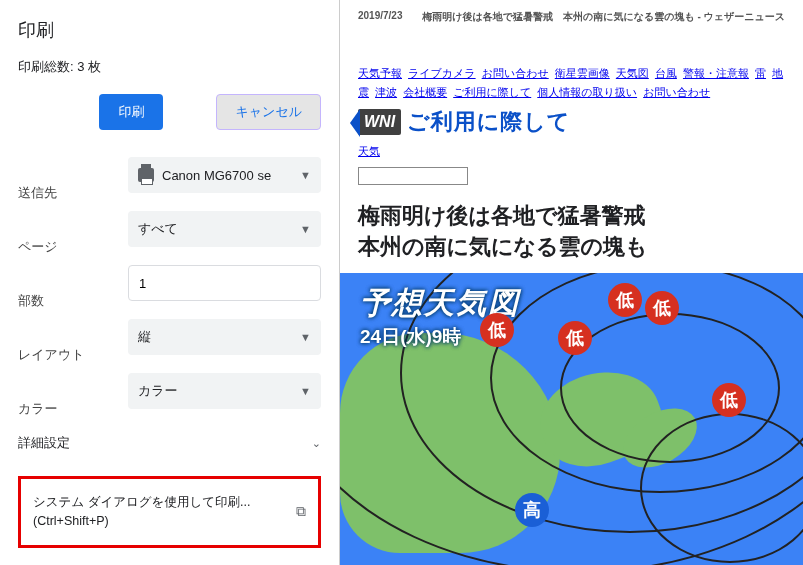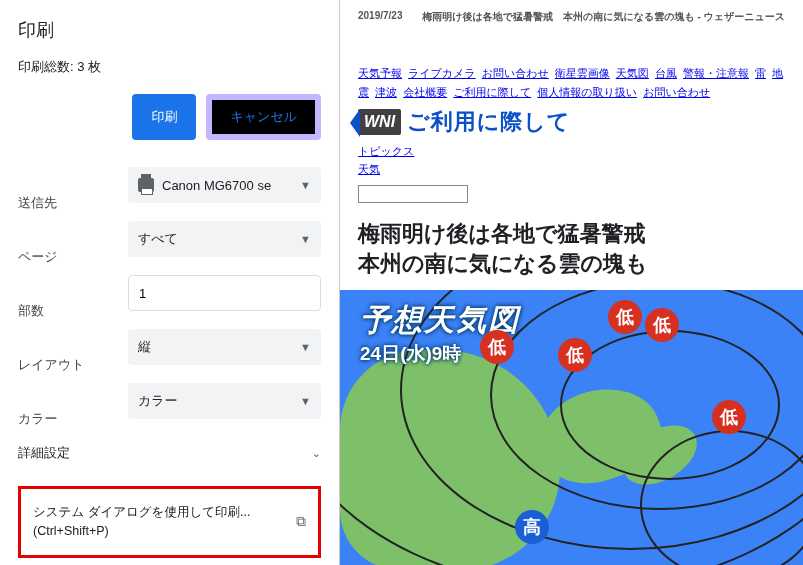--- a/index.html
+++ b/index.html
@@ -3,21 +3,21 @@
 <meta charset="utf-8">
 <style>
 * { box-sizing: border-box; margin: 0; padding: 0; }
 body { font-family: "Meiryo", "Yu Gothic", sans-serif; font-size: 13px; color: #202124; background: #fff; width: 803px; height: 565px; overflow: hidden; display: flex; }
 .panel { width: 340px; height: 565px; background: #fff; border-right: 1px solid #ccc; padding: 18px 18px 0 18px; display: flex; flex-direction: column; }
 .panel h1 { font-size: 18px; font-weight: normal; margin-bottom: 16px; }
 .total { font-size: 13px; margin-bottom: 18px; }
 .actions { display: flex; gap: 10px; justify-content: flex-end; margin-bottom: 18px; }
 .btn { padding: 8px 18px; font-size: 13px; border-radius: 4px; cursor: pointer; border: 1px solid transparent; }
 .btn-primary { background: #1a73e8; color: #fff; }
-.btn-secondary { background: #000000; color: #1a73e8; border: 6px solid #c4b5fd; }
+.btn-secondary { background: #e5e5e5; color: #1a73e8; border: 1px solid #c4b5fd; margin-left: 43px; }
 .row { display: flex; align-items: center; height: 54px; }
 .row-label { width: 110px; font-size: 13px; color: #444; margin-top: 36px; }
 .row-control { flex: 1; }
 .select { width: 100%; height: 36px; background: #f1f3f4; border: none; border-radius: 4px; padding: 0 10px; display: flex; align-items: center; justify-content: space-between; font-size: 13px; cursor: pointer; }
 .select .left { display: flex; align-items: center; gap: 8px; }
 .chev { font-size: 11px; color: #5f6368; }
 .input { width: 100%; height: 36px; border: 1px solid #dadce0; border-radius: 4px; padding: 0 10px; font-size: 13px; }
 .adv { display: flex; align-items: center; justify-content: space-between; height: 50px; font-size: 13px; cursor: pointer; }
 .sys-box { border: 3px solid #e60000; padding: 14px 12px; margin-top: 8px; display: flex; align-items: center; justify-content: space-between; cursor: pointer; }
 .sys-box .txt { font-size: 12.5px; line-height: 1.5; }
@@ -129,21 +129,20 @@
   <div class="phdr">
     <span>2019/7/23</span>
     <span>梅雨明け後は各地で猛暑警戒　本州の南に気になる雲の塊も - ウェザーニュース</span>
   </div>
   <div class="links" id="navlinks"><a>天気予報</a> <a>ライブカメラ</a> <a>お問い合わせ</a> <a>衛星雲画像</a> <a>天気図</a> <a>台風</a> <a>警報・注意報</a> <a>雷</a> <a>地震</a> <a>津波</a> <a>会社概要</a> <a>ご利用に際して</a> <a>個人情報の取り扱い</a> <a>お問い合わせ</a> </div>
   <div class="logo-row">
     <span class="wni-badge">WNI</span>
     <span class="brand">ご利用に際して</span>
   </div>
   <div class="sublinks">
-    <a>トピックス</a>
     <a>天気</a>
   </div>
   <div class="searchbox"></div>
   <div class="headline">
     <div>梅雨明け後は各地で猛暑警戒</div>
     <div>本州の南に気になる雲の塊も</div>
   </div>
   <div class="map">
     <div class="land land1"></div>
     <div class="land land2"></div>

